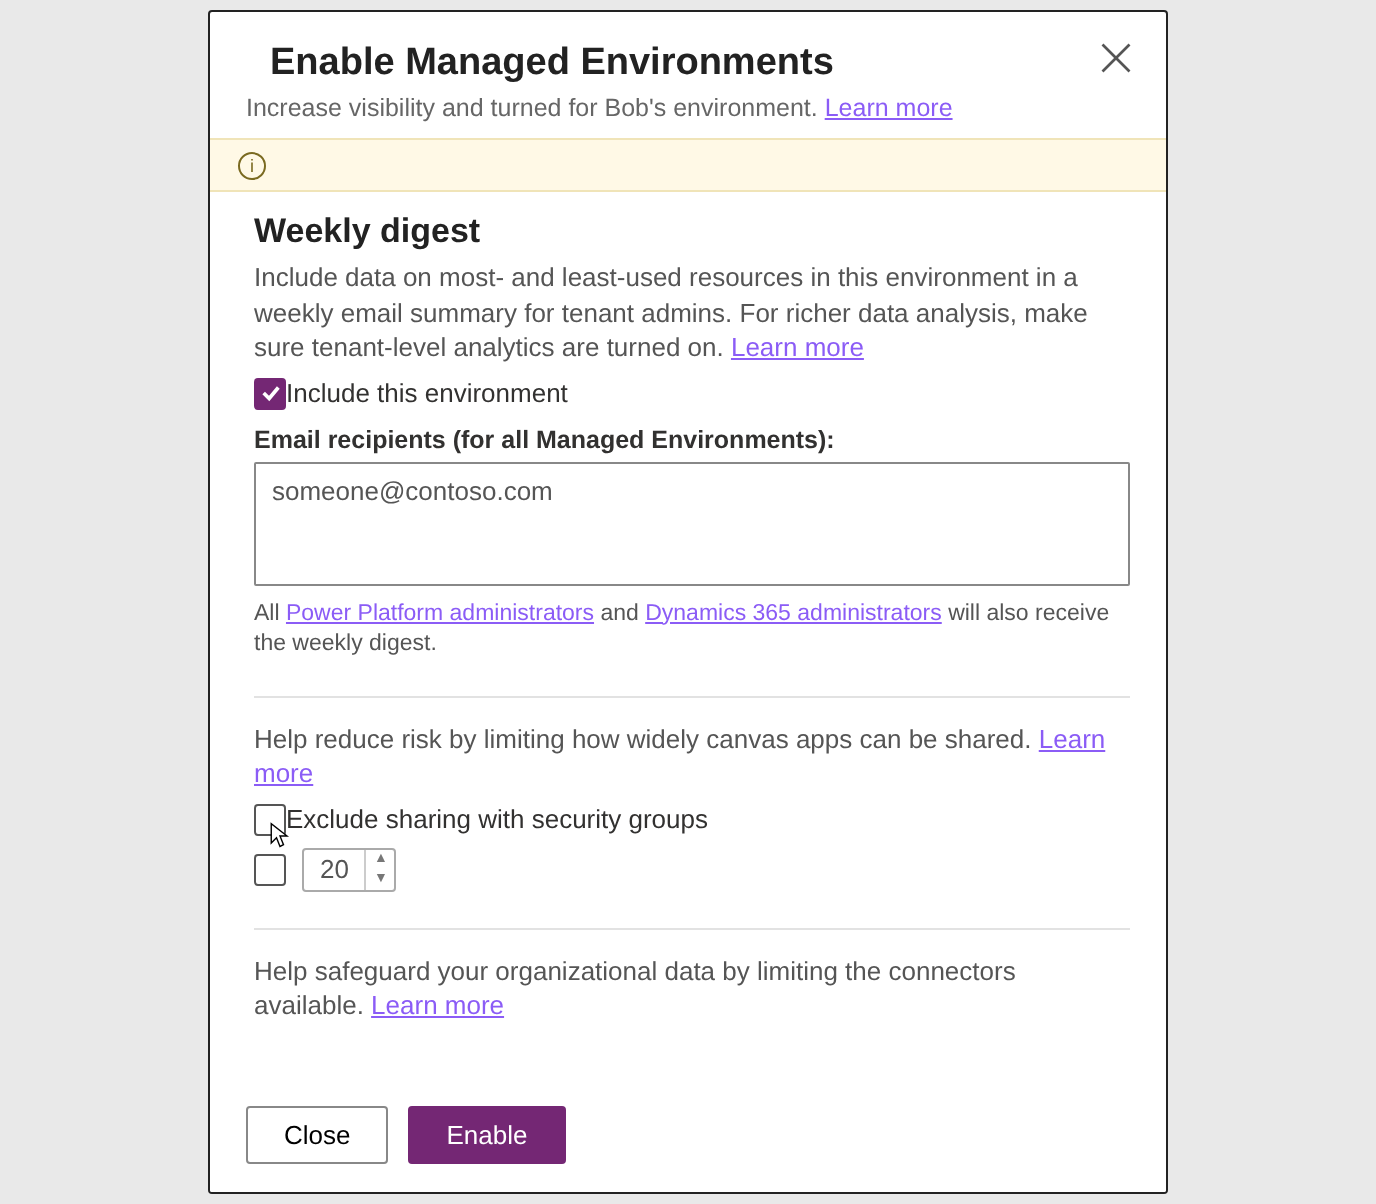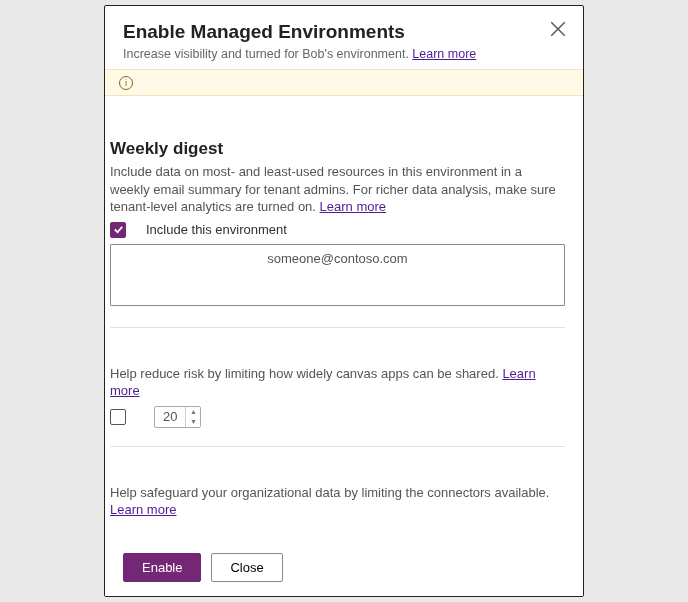--- a/index.html
+++ b/index.html
@@ -23,27 +23,27 @@
     overflow:hidden;
   }
   .header {
     padding:15px 18px 8px 18px;
     position:relative;
   }
   .title {
     font-size:19px;
     font-weight:600;
     color:#222;
-    margin:0 0 4px 0;
+    margin:0 0 4px 12px;
   }
   .subtitle {
     font-size:12.5px;
     color:#666;
   }
-  .link { color:#4c1d95; text-decoration:underline; cursor:pointer; }
+  .link { color:#8b5cf6; text-decoration:underline; cursor:pointer; }
   .close {
     position:absolute; top:14px; right:16px;
     width:18px; height:18px;
     cursor:pointer;
     color:#555;
   }
   .close svg { width:100%; height:100%; }
   .banner {
     background:#fff9e6;
     border-top:1px solid #f0e4b8;
@@ -54,51 +54,49 @@
     font-size:12px;
     color:#5a4b00;
     line-height:1.35;
   }
   .info-icon {
     flex:0 0 14px; width:14px; height:14px; margin-top:1px;
     border:1px solid #7a6a20; border-radius:50%;
     font-size:9px; text-align:center; line-height:12px; color:#7a6a20;
   }
   .section {
-    padding:4px 18px 0 5px;
-    margin-top:33px;
+    padding:4px 18px 0 22px;
   }
   .section h2 {
     font-size:17px; font-weight:600; margin:6px 0 4px 0; color:#222;
   }
   .section p.desc {
     font-size:13px; color:#555; margin:0 0 6px 0; line-height:1.35;
   }
   .checkbox-row {
-    display:flex; align-items:center; gap:20px;
+    display:flex; align-items:center; gap:0;
     margin:6px 0;
     font-size:13px;
   }
   .cb {
     width:16px; height:16px; border:1px solid #555; border-radius:2px;
     display:flex; align-items:center; justify-content:center;
     cursor:pointer; background:#fff;
     flex-shrink:0;
   }
   .cb.checked { background:#742774; border-color:#742774; }
   .cb.checked svg { width:11px; height:11px; }
   .cursor-overlay { position:absolute; left:7px; top:9px; width:12px; height:14px; pointer-events:none; }
   .label-strong {
     font-size:12.5px; font-weight:600; margin:8px 0 4px 0; display:block;
   }
   .textarea {
     width:100%; height:62px; border:1px solid #888; border-radius:1px;
     padding:6px 8px; font-size:13px; color:#555; resize:none;
     font-family:inherit;
-    text-align:center;
   }
   .footnote {
     font-size:11.5px; color:#555; margin-top:4px; line-height:1.3;
   }
   hr.div {
     border:none; border-top:1px solid #e2e2e2; margin:18px 0 8px 0;
   }
   .numbox {
     display:inline-flex; align-items:center;
     border:1px solid #aaa; border-radius:2px;
@@ -157,45 +155,56 @@
       <span>Include data on most- and least-used resources in this environment in a weekly email summary for tenant admins. For richer data analysis, make sure tenant-level analytics are turned on. </span><a class="link">Learn more</a>
     </p>
     <div class="checkbox-row">
       <div class="cb checked">
         <svg viewBox="0 0 12 12">
             <polyline points="2,6 5,9 10,3" fill="none" stroke="#fff" stroke-width="2"></polyline>
           </svg>
       </div>
       <span>Include this environment</span>
     </div>
+    <span class="label-strong">Email recipients (for all Managed Environments):</span>
     <textarea class="textarea" style="">someone@contoso.com</textarea>
+    <div class="footnote">
+      <span>All </span><a class="link">Power Platform administrators</a><span> and </span><a class="link">Dynamics 365 administrators</a><span> will also receive the weekly digest.</span>
+    </div>
     <hr class="div">
   </div>
 
   <div class="section">
     <p class="desc">
       <span>Help reduce risk by limiting how widely canvas apps can be shared. </span><a class="link">Learn more</a>
     </p>
+    <div class="checkbox-row" style="position:relative;">
+      <div class="cb"></div>
+      <svg class="cursor-overlay" viewBox="0 0 12 16">
+          <path d="M1 1 L1 12 L4 9 L6 14 L8 13 L6 8 L10 8 Z" fill="#fff" stroke="#000" stroke-width="0.8"></path>
+        </svg>
+      <span>Exclude sharing with security groups</span>
+    </div>
     <div class="checkbox-row">
       <div class="cb"></div>
       <div class="numbox">
         <span class="val">20</span>
         <div class="spin">
           <div>▲</div>
           <div>▼</div>
         </div>
       </div>
     </div>
     <hr class="div">
   </div>
 
   <div class="section">
     <p class="desc">
       <span>Help safeguard your organizational data by limiting the connectors available. </span><a class="link">Learn more</a>
     </p>
   </div>
 
   <div class="footer">
+    <button class="btn">Close</button>
     <button class="btn primary">Enable</button>
-    <button class="btn">Close</button>
   </div>
 
 </div>
 
 </body></html>

